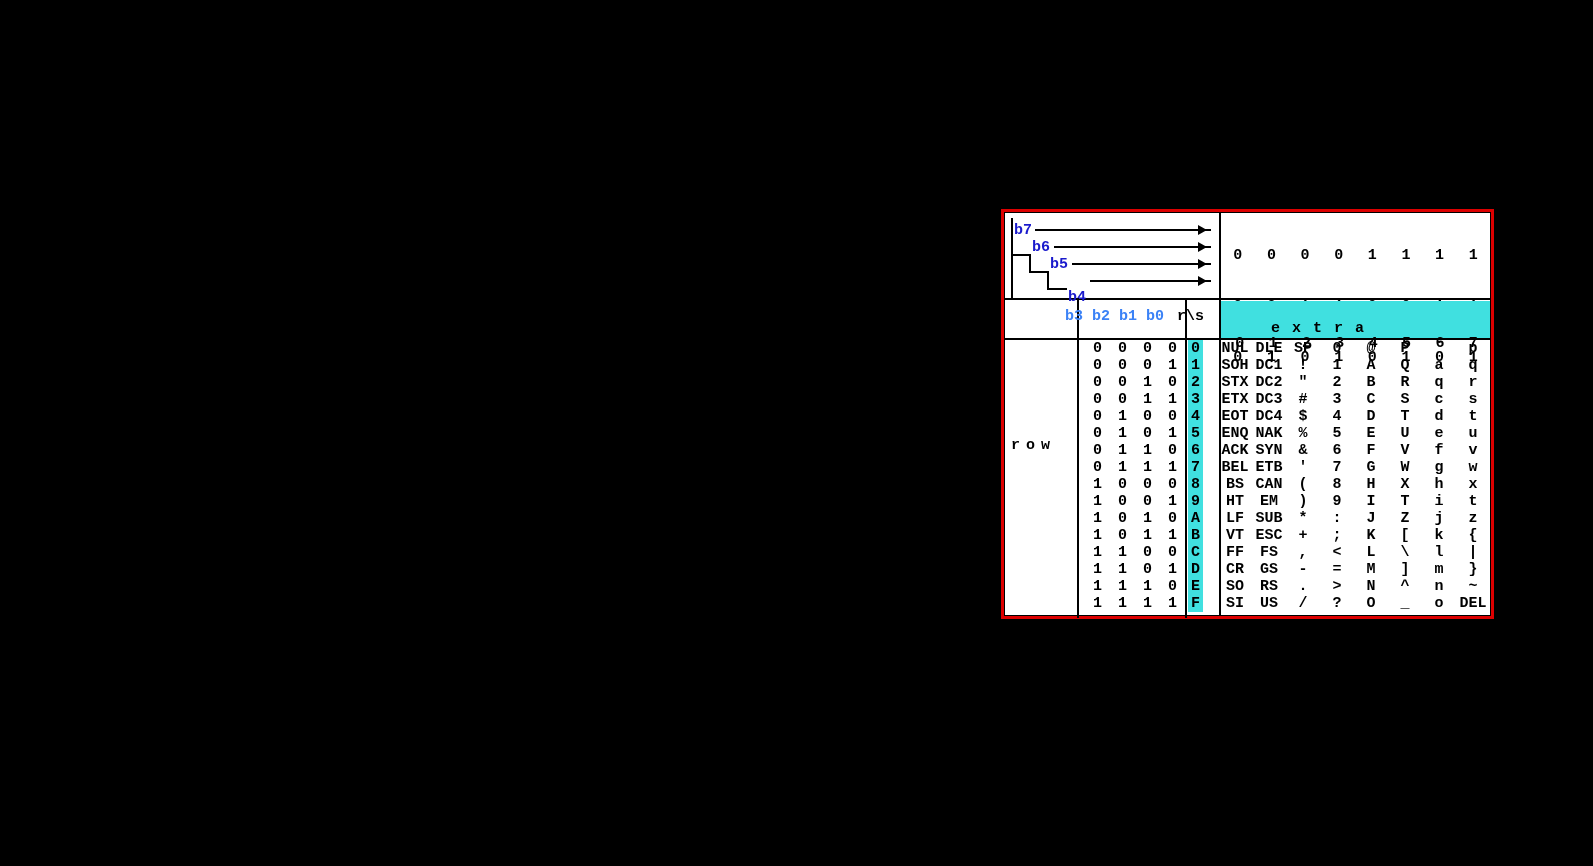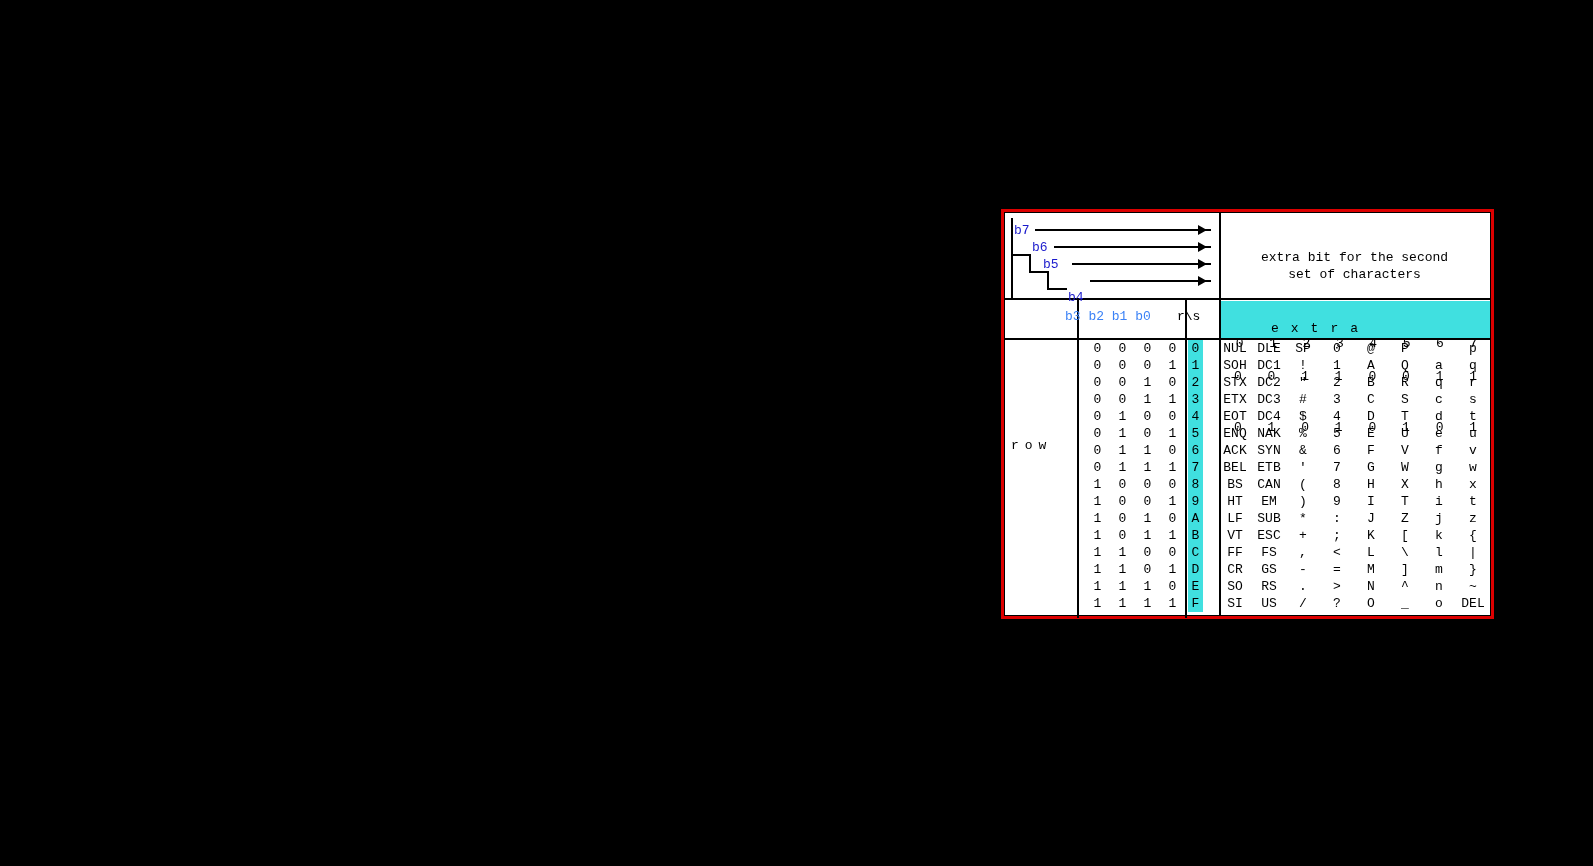--- a/index.html
+++ b/index.html
@@ -1,18 +1,18 @@
 <!DOCTYPE html>
 <html><head>
 <meta charset="utf-8">
 <style>
   html,body{margin:0;padding:0;background:#000;width:1593px;height:866px;overflow:hidden;font-family:"Courier New",monospace}
   .panel{position:absolute;left:1001px;top:209px;width:493px;height:410px;background:#fff;border:3px solid #d00;box-sizing:border-box}
   .inner{position:absolute;inset:0;border:1px solid #000;box-sizing:border-box}
-  .mono{font-family:"Courier New",monospace;font-weight:normal;font-size:13px;line-height:17px;white-space:pre}
+  .mono{font-family:"Courier New",monospace;font-weight:bold;font-size:15px;line-height:17px;white-space:pre}
 
   
   .bits-top{position:absolute;left:6px;top:5px;width:208px;height:80px;border-left:2px solid #000;border-bottom:2px solid #000}
   .bit-label{position:absolute;color:#1a1acc}
   .arrow{position:absolute;height:2px;background:#000}
   .arrow:after{content:"";position:absolute;right:-1px;top:-4px;border:5px solid transparent;border-left:9px solid #000}
   .stair{position:absolute;left:6px;border-left:2px solid #000;border-bottom:2px solid #000}
 
   
   .top-right{position:absolute;left:214px;top:0;right:0}
@@ -57,30 +57,28 @@
     <div class="hdiv2"></div>
 
     
     <div class="bits-top"></div>
     <div class="bit-label" style="left:9px;top:9px">b7</div>
     <div class="arrow" style="left:30px;top:16px;width:176px"></div>
     <div class="stair" style="top:24px;width:18px;height:17px"></div>
     <div class="bit-label" style="left:27px;top:26px">b6</div>
     <div class="arrow" style="left:49px;top:33px;width:157px"></div>
     <div class="stair" style="left:24px;top:41px;width:18px;height:17px"></div>
-    <div class="bit-label" style="left:38px;top:43px">b5</div>
+    <div class="bit-label" style="left:45px;top:43px">b5</div>
     <div class="arrow" style="left:67px;top:50px;width:139px"></div>
     <div class="stair" style="left:42px;top:58px;width:18px;height:17px"></div>
     <div class="bit-label" style="left:63px;top:76px">b4</div>
     <div class="arrow" style="left:85px;top:67px;width:121px"></div>
 
     
     <div class="top-right">
-      <div class="extra-title">extra bit for the second
-set of characters</div>
       <div class="bit-row" style="margin-left:2px" id="b6row"><span>0</span><span>0</span><span>0</span><span>0</span><span>1</span><span>1</span><span>1</span><span>1</span></div>
       <div class="bit-row" style="margin-left:2px" id="b5row"><span>0</span><span>0</span><span>1</span><span>1</span><span>0</span><span>0</span><span>1</span><span>1</span></div>
       <div class="bit-row" style="margin-left:2px" id="b4row"><span>0</span><span>1</span><span>0</span><span>1</span><span>0</span><span>1</span><span>0</span><span>1</span></div>
     </div>
 
     
     <div class="vdiv2"></div>
     <div class="vdiv3"></div>
     <div class="b3b0">b3 b2 b1 b0</div>
     <div class="rs">r\s</div>

